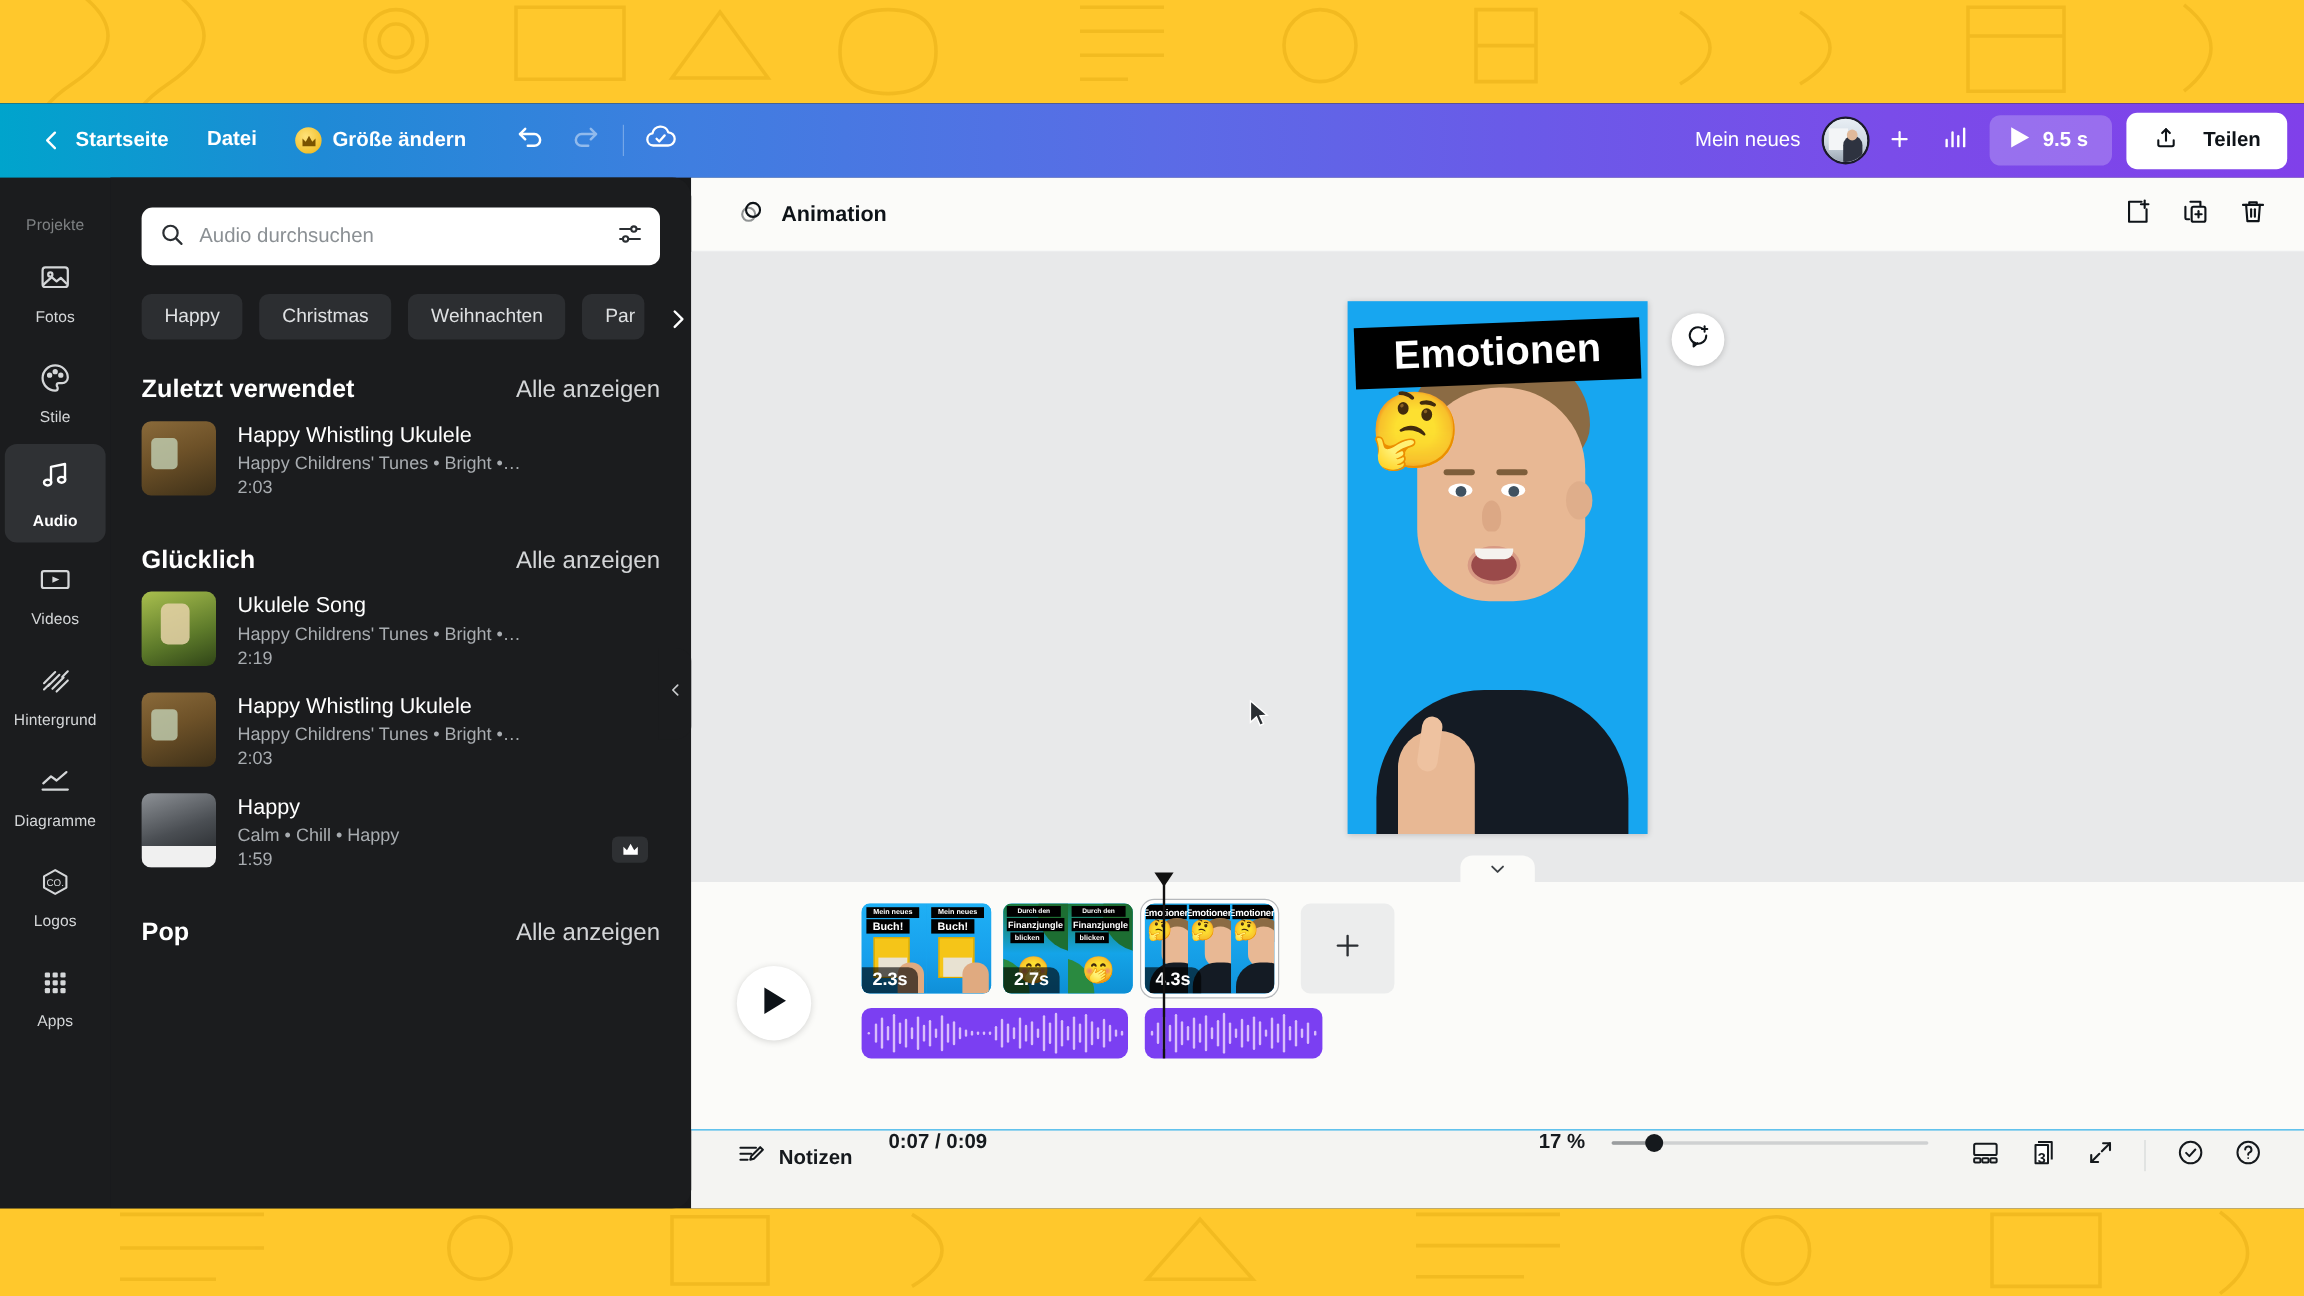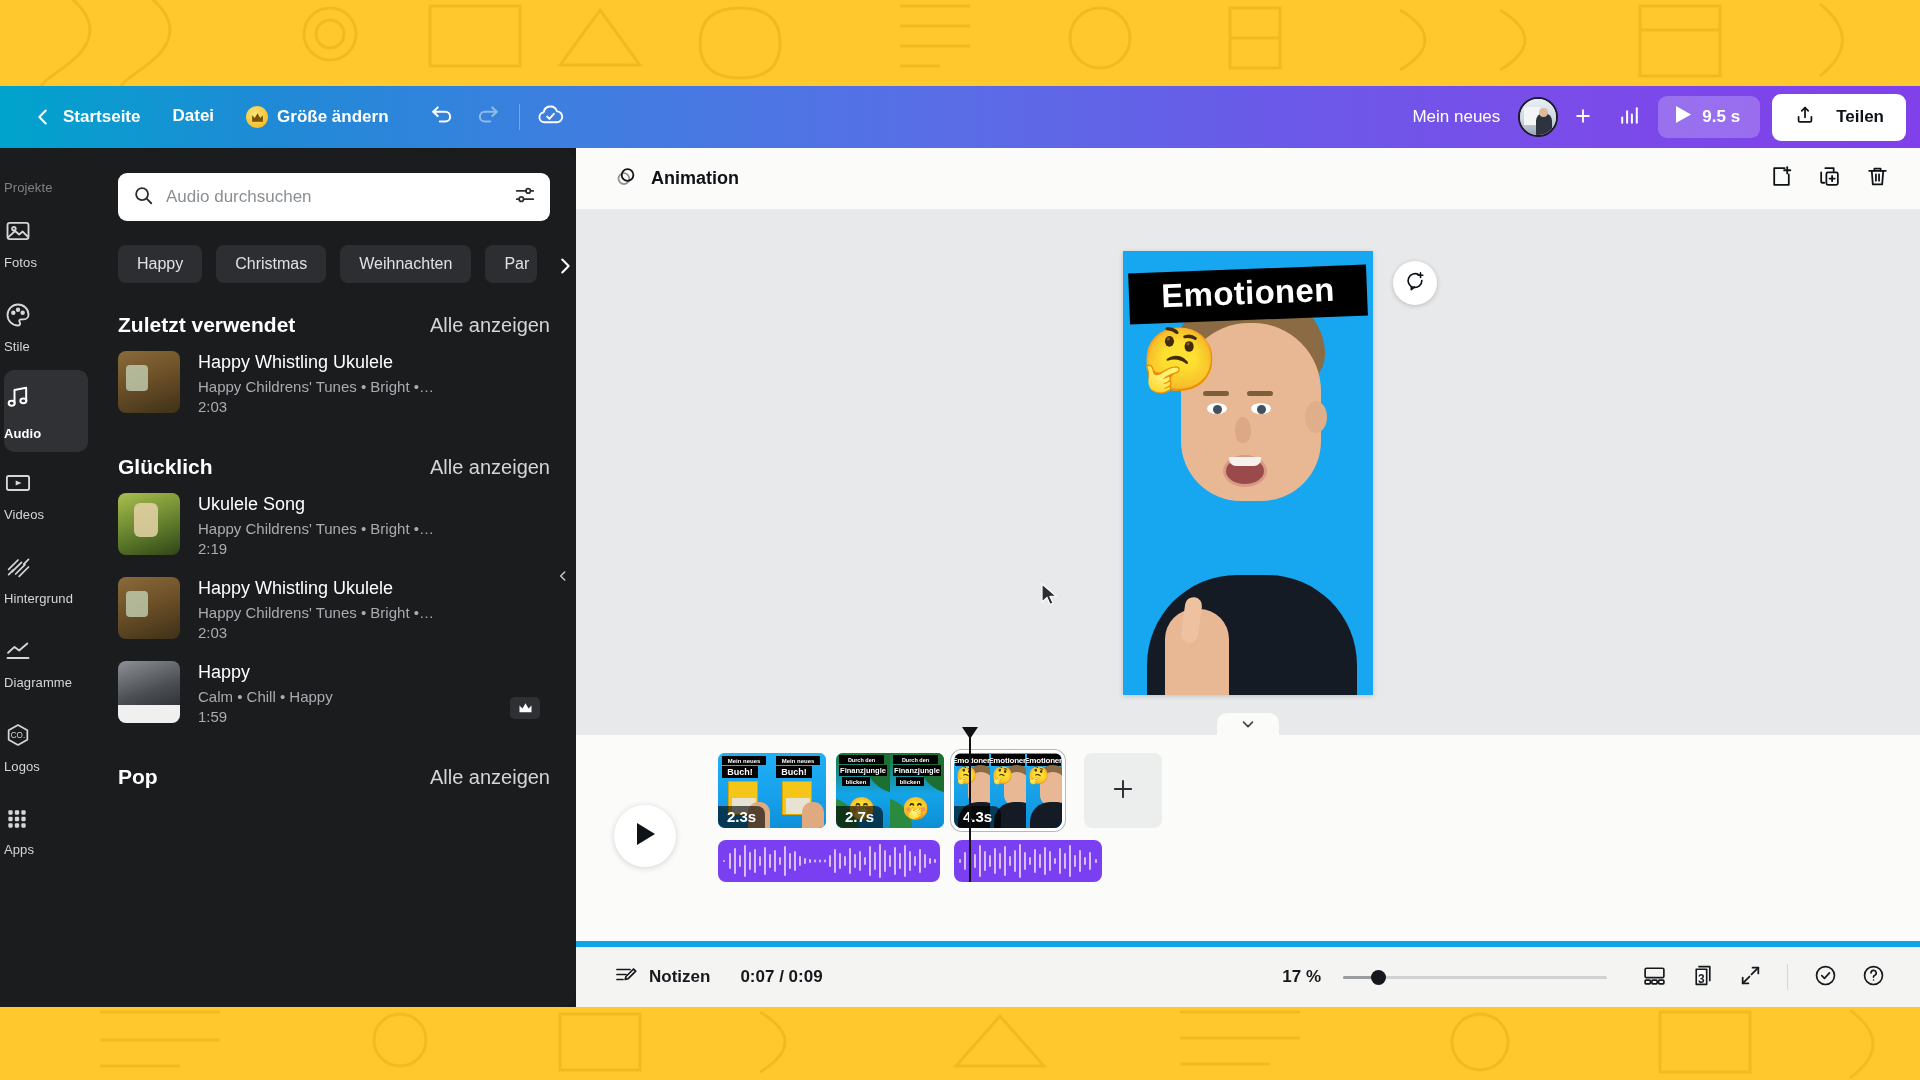--- a/index.html
+++ b/index.html
@@ -85,21 +85,21 @@
   .body { flex: 1 1 auto; display: flex; min-height: 0; }
 
   
   .rail {
     width: 92px; flex: 0 0 92px; background: #1b1c1e;
     display: flex; flex-direction: column; align-items: center;
     padding-top: 6px; overflow: hidden;
   }
   .rail-item {
     width: 84px; height: 82px; border-radius: 10px;
-    display: flex; flex-direction: column; justify-content: center;
+    display: flex; flex-direction: column; align-items: center; justify-content: center;
     gap: 7px; cursor: pointer; color: #d4d6d8; flex: 0 0 auto; margin-bottom: 2px;
   }
   .rail-item.active { background: #2f3134; color: #fff; gap: 12px; }
   .rail-item.active .rail-label { font-weight: 700; color: #fff; }
   .rail-label { font-size: 13px; line-height: 1; letter-spacing: .1px; white-space: nowrap; }
   .rail-item.top-partial { height: 46px; justify-content: flex-end; padding-bottom: 6px; }
   .rail-item.top-partial .rail-label { color: #7e8183; }
 
   
   .panel {
@@ -292,22 +292,22 @@
   }
   .playhead::before {
     content: ""; position: absolute; left: -7px; top: -8px;
     border-left: 8px solid transparent; border-right: 8px solid transparent;
     border-top: 12px solid #111;
   }
 
   
   .statusbar {
     height: 66px; flex: 0 0 66px; background: #f4f4f2;
-    display: flex; align-items: center; padding: 0 26px 0 26px;
-    border-top: 6px solid #0ea5e9;
+    display: flex; align-items: flex-start; padding: 0 26px 0 26px;
+    border-top: 1px solid #0ea5e9;
   }
   .sb-item {
     display: flex; align-items: center; gap: 11px;
     padding: 8px 12px; border-radius: 8px; cursor: pointer;
     font-size: 17px; font-weight: 600; color: #15191d;
   }
   .sb-time { font-size: 17px; font-weight: 600; color: #15191d; margin-left: 18px; }
   .sb-spacer { flex: 1 1 auto; }
   .sb-zoom { font-size: 17px; font-weight: 600; color: #15191d; margin-right: 22px; }
   .zoom-slider { width: 264px; height: 20px; position: relative; cursor: pointer; margin-right: 26px; }

